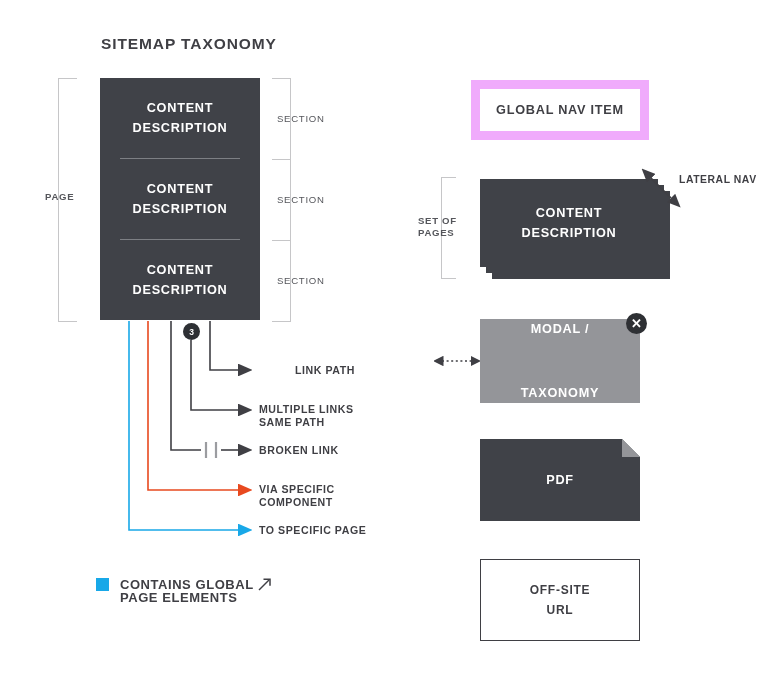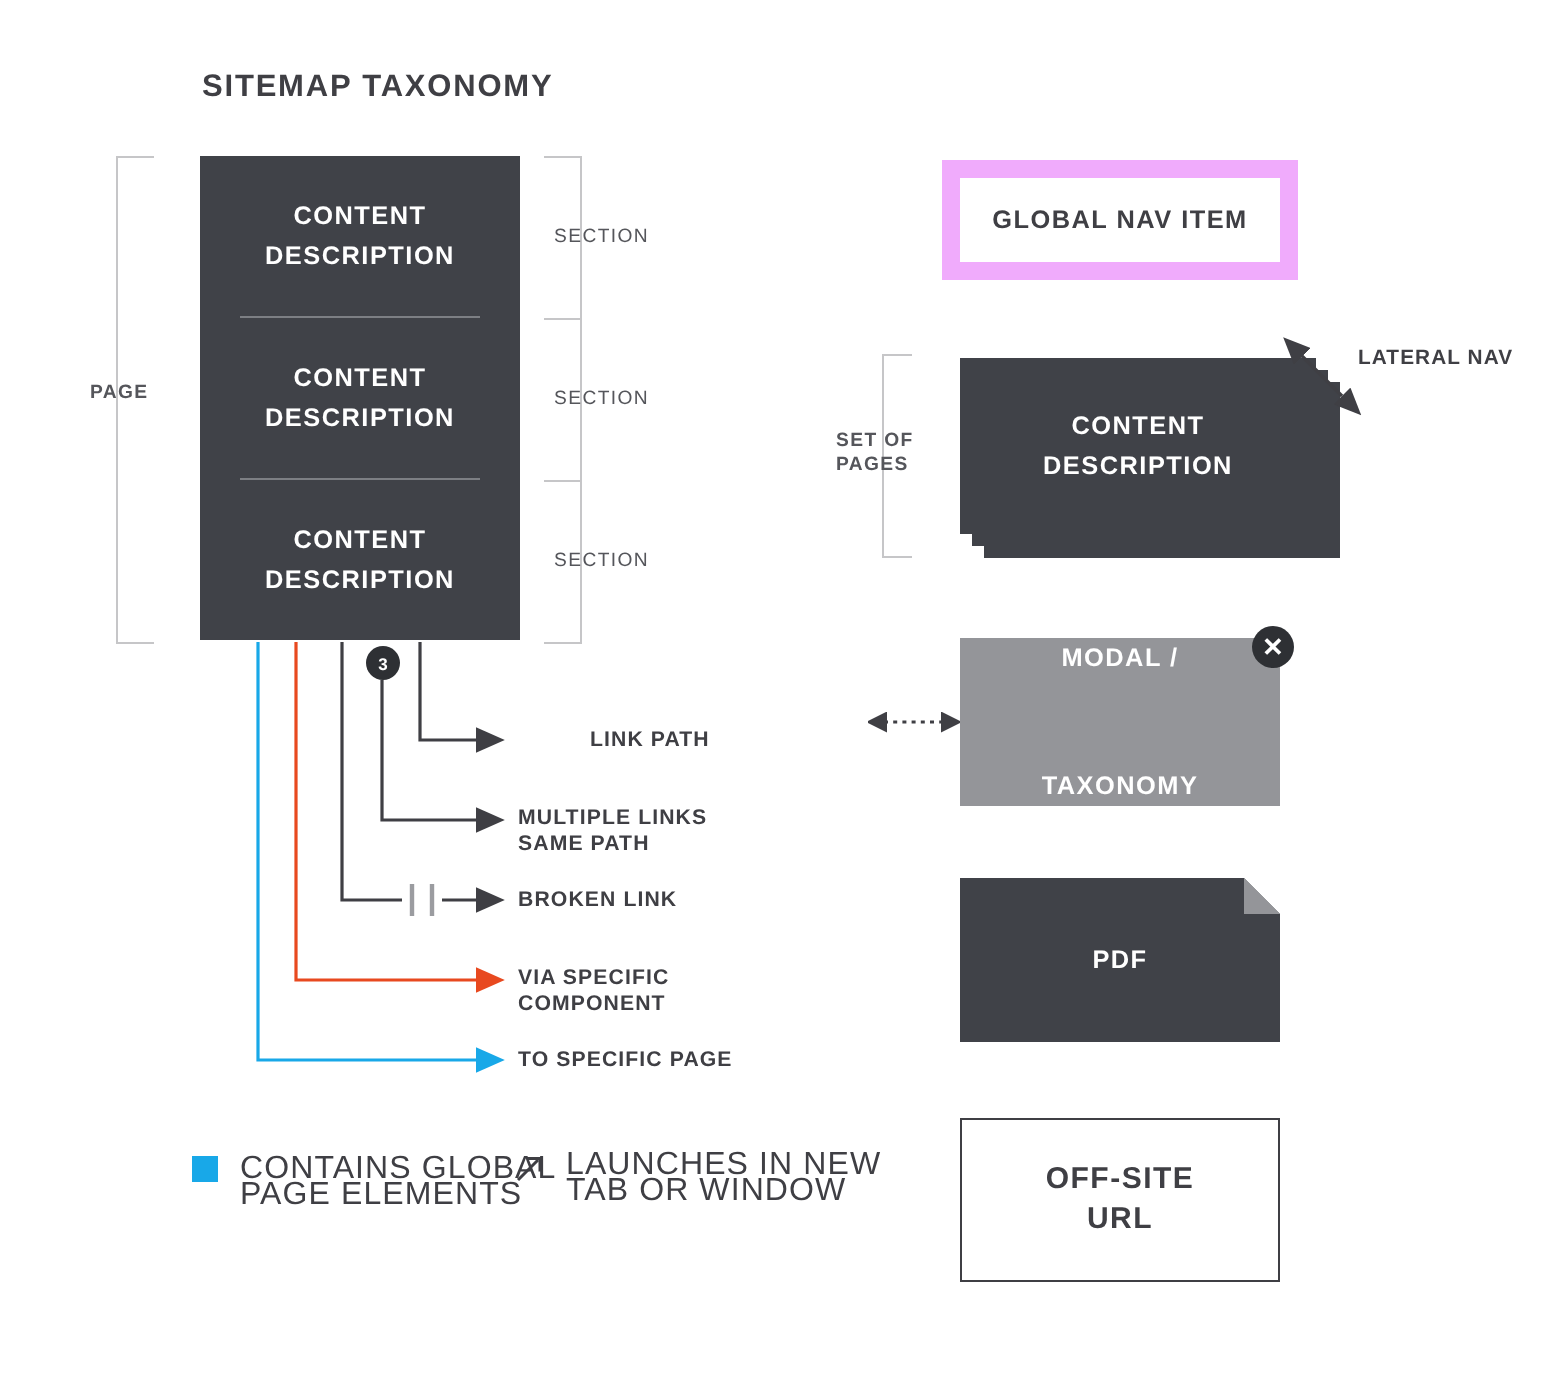--- a/index.html
+++ b/index.html
@@ -116,22 +116,22 @@
     justify-content: center;
   }
 
   
   .legend-swatch {
     width: 13px;
     height: 13px;
     background: #18a8e8;
   }
   .legend-text {
-    font-size: 16px;
-    font-weight: 400;
+    font-size: 13px;
+    font-weight: 700;
     letter-spacing: 0.55px;
     line-height: 13px;
     color: #3f3f44;
   }
 
   
   #global-nav-outer {
     left: 471px;
     top: 80px;
     width: 178px;
@@ -212,21 +212,21 @@
     font-size: 13px; font-weight: 700; line-height: 1;
   }
 
   #offsite-box {
     left: 480px; top: 559px; width: 158px; height: 80px;
     background: #ffffff;
     border: 1.5px solid #3f3f44;
     color: #3f3f44;
     display: flex; flex-direction: column;
     align-items: center; justify-content: center;
-    font-size: 15px; font-weight: 700;
+    font-size: 12px; font-weight: 700;
     letter-spacing: 0.75px; line-height: 20px;
   }
 </style>
 </head>
 <body>
 
 <div class="abs" id="page-title">SITEMAP TAXONOMY</div>
 
 <div class="abs bracket-page"></div>
 <div class="abs" id="page-bracket-label">PAGE</div>
@@ -324,24 +324,20 @@
     <div>CONTAINS GLOBAL</div>
     <div>PAGE ELEMENTS</div>
   </div>
 </div>
 
 <div class="abs" style="left:258px; top:576px; display:flex; align-items:flex-start; gap:10px;">
   <svg width="15" height="15" viewBox="0 0 15 15">
     <path d="M1,14 L11,4" stroke="#3f3f44" stroke-width="1.5" fill="none"></path>
     <path d="M5.5,3.2 L12,3.2 L12,9.7" stroke="#3f3f44" stroke-width="1.5" fill="none"></path>
   </svg>
-  <div class="legend-text">
-    <div>LAUNCHES IN NEW</div>
-    <div>TAB OR WINDOW</div>
-  </div>
 </div>
 
 <div class="abs" id="global-nav-outer">
   <div id="global-nav-inner">GLOBAL NAV ITEM</div>
 </div>
 
 <div class="abs bracket-setofpages"></div>
 <div class="abs" id="set-of-pages-label">
   <div>SET OF</div>
   <div>PAGES</div>

